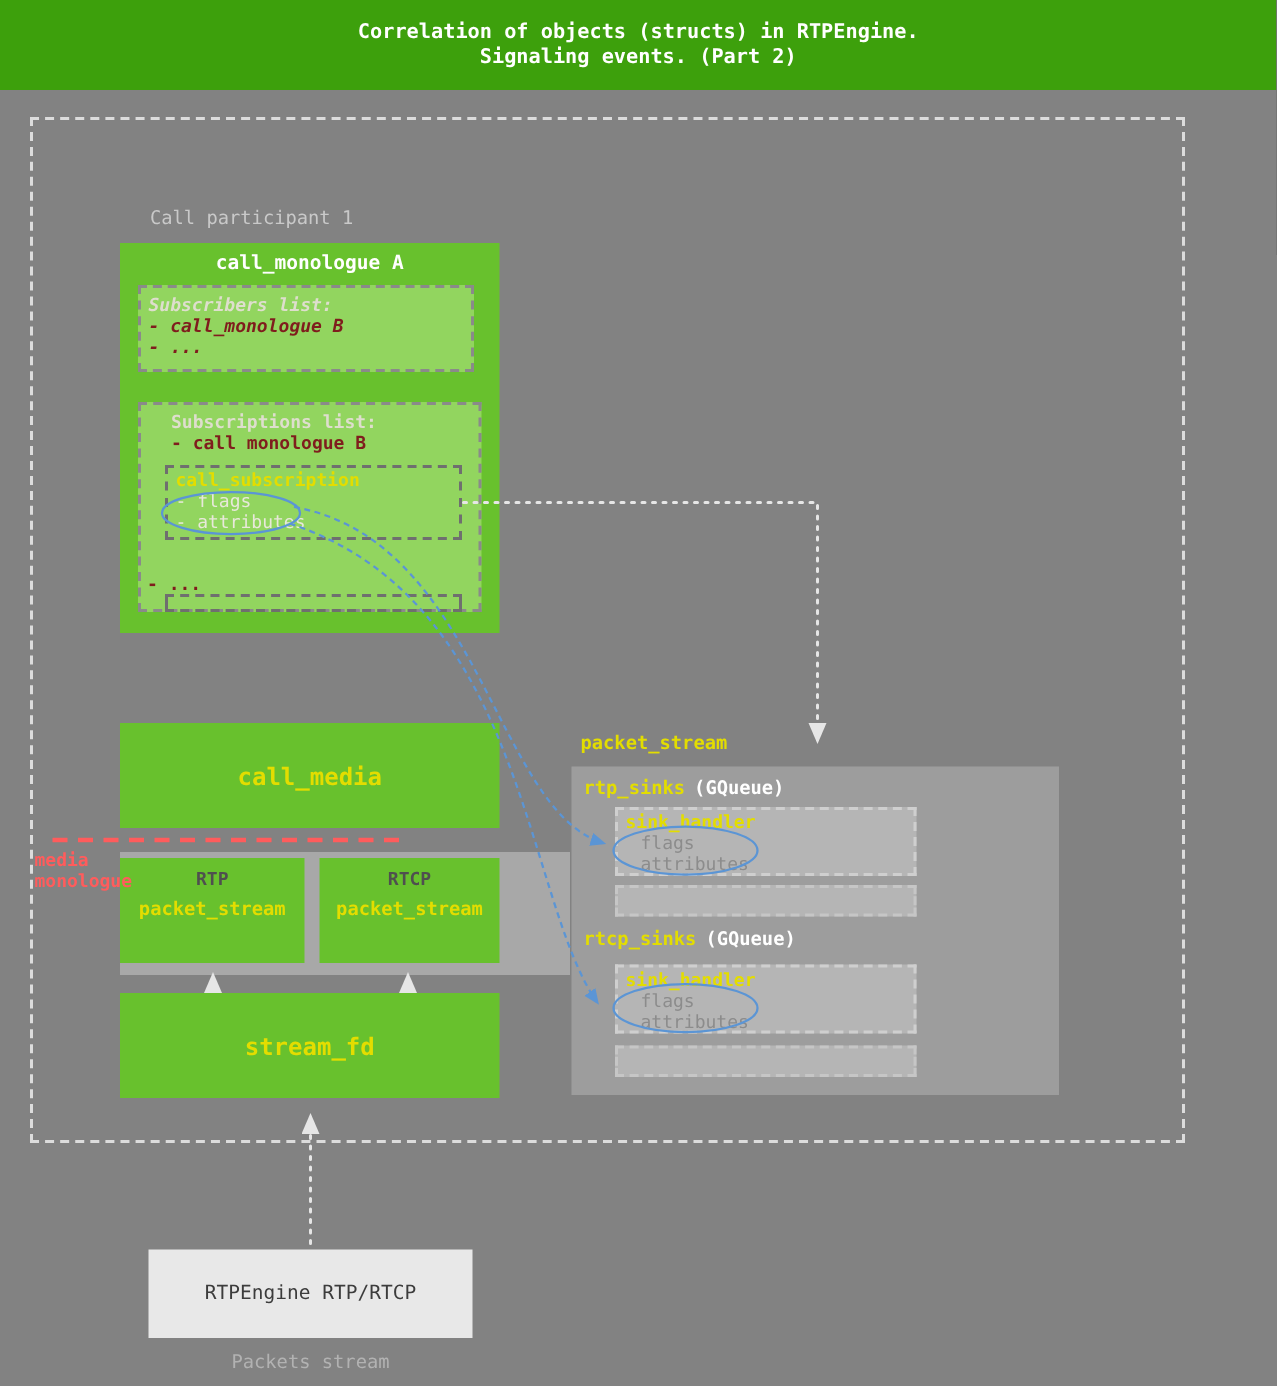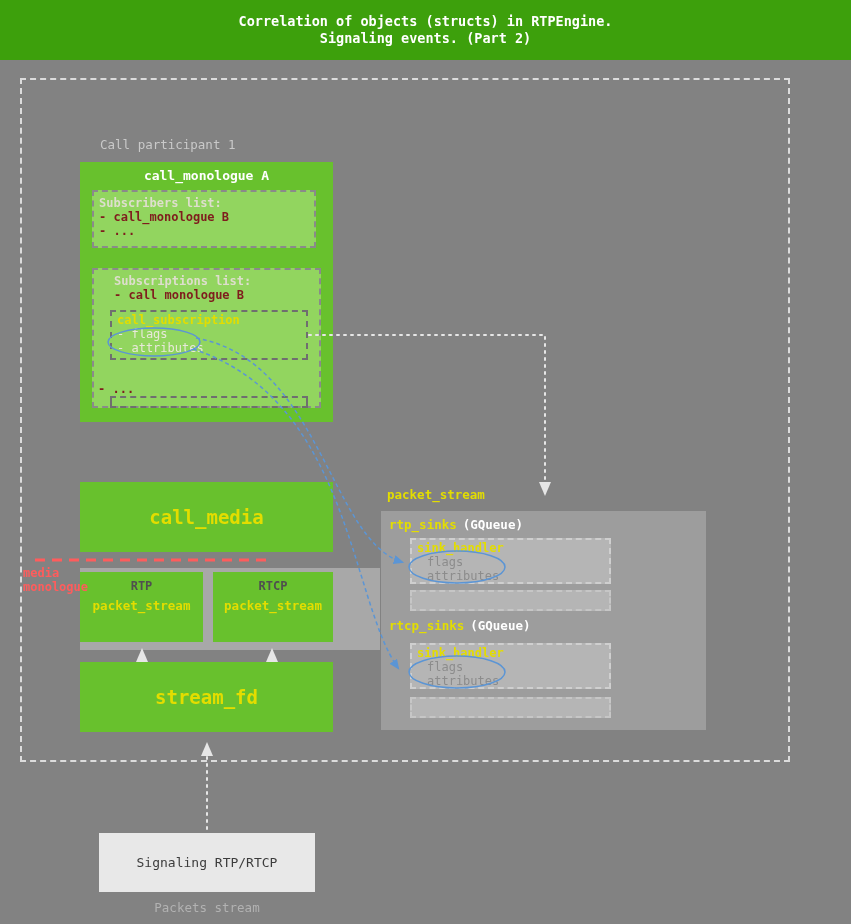--- a/index.html
+++ b/index.html
@@ -18,33 +18,33 @@
 
   .label { position:absolute; }
   .participant { left:100px; top:137px; color:#c9c9c9; font-size:12.5px; }
 
   
   .gbox { position:absolute; background:var(--box-green,#68c12d); z-index:2; }
   .monologue { left:80px; top:162px; width:253px; height:260px; }
   .box-title { margin-top:6px; text-align:center; color:#fff; font-weight:bold; font-size:13px; }
 
   .inner-green { position:absolute; background:var(--box-green-light,#92d55f); border:2px dashed #8a8a8a; padding:4px 5px; }
-  .subscribers { left:12px; top:28px; width:224px; height:58px; }
+  .subscribers { left:12px; top:28px; width:224px; height:58px;font-style:italic; }
   .subscriptions { left:12px; top:106px; width:229px; height:140px;padding-left:20px; }
   .inner-title { color:#dedecd; font-weight:bold; font-size:12px; line-height:14px; }
   .inner-item { color:#7f1d1d; font-weight:bold; font-size:12px; line-height:14px; }
 
   .subscription-box { position:absolute; left:16px; top:40px; width:198px; height:50px; border:2px dashed #6f6f6f; padding:2px 5px; }
   .sub-title { color:var(--accent-yellow,#e3dd00); font-weight:bold; font-size:12px; line-height:13px; }
   .sub-item { color:#e8e8da; font-size:12px; line-height:14px; }
   .subs-more { position:absolute; left:4px; top:112px; }
   .subscription-stub { position:absolute; left:16px; top:126px; width:198px; height:12px; border:2px dashed #6f6f6f; }
 
   .call-media { left:80px; top:482px; width:253px; height:70px; display:flex; align-items:center; justify-content:center; }
-  .big-yellow { color:var(--accent-yellow,#e3dd00); font-weight:bold; font-size:19px; }
+  .big-yellow { color:var(--accent-yellow,#e3dd00); font-weight:bold; font-size:16px; }
 
   .media-handling { position:absolute; left:23px; top:566px; color:var(--line-red,#ff5c5c); font-weight:bold; font-size:12px; line-height:14px; z-index:3; }
 
   .left-panel { position:absolute; left:80px; top:568px; width:300px; height:82px; background:#a8a8a8; z-index:1; }
 
   .rtp-box  { left:80px;  top:572px; width:123px; height:70px; text-align:center; }
   .rtcp-box { left:213px; top:572px; width:120px; height:70px; text-align:center; }
   .proto-label { margin-top:7px; color:#4f4f4f; font-weight:bold; font-size:12px; }
   .proto-stream { margin-top:5px; color:var(--accent-yellow,#e3dd00); font-weight:bold; font-size:12.5px; }
 
@@ -150,21 +150,21 @@
     </div>
     <div class="sink-box sb2">
       <div class="sink-title">sink_handler</div>
       <div class="sink-item">flags</div>
       <div class="sink-item">attributes</div>
     </div>
     <div class="sink-stub st2"></div>
   </div>
 
   <div class="incoming">
-    <div>Signaling RTP/RTCP</div>
+    <div>RTPEngine RTP/RTCP</div>
   </div>
   <div class="packets-label">Packets stream</div>
 
   <svg class="overlay" viewBox="0 0 851 924">
     <defs>
       <marker id="mw" markerWidth="9" markerHeight="8" refX="5.5" refY="3" orient="auto">
         <path d="M0 0 L7 3 L0 6 Z" fill="#e6e6e6"></path>
       </marker>
       <marker id="mb" markerWidth="9" markerHeight="8" refX="5.5" refY="3" orient="auto">
         <path d="M0 0 L7 3 L0 6 Z" fill="#5b95d5"></path>

